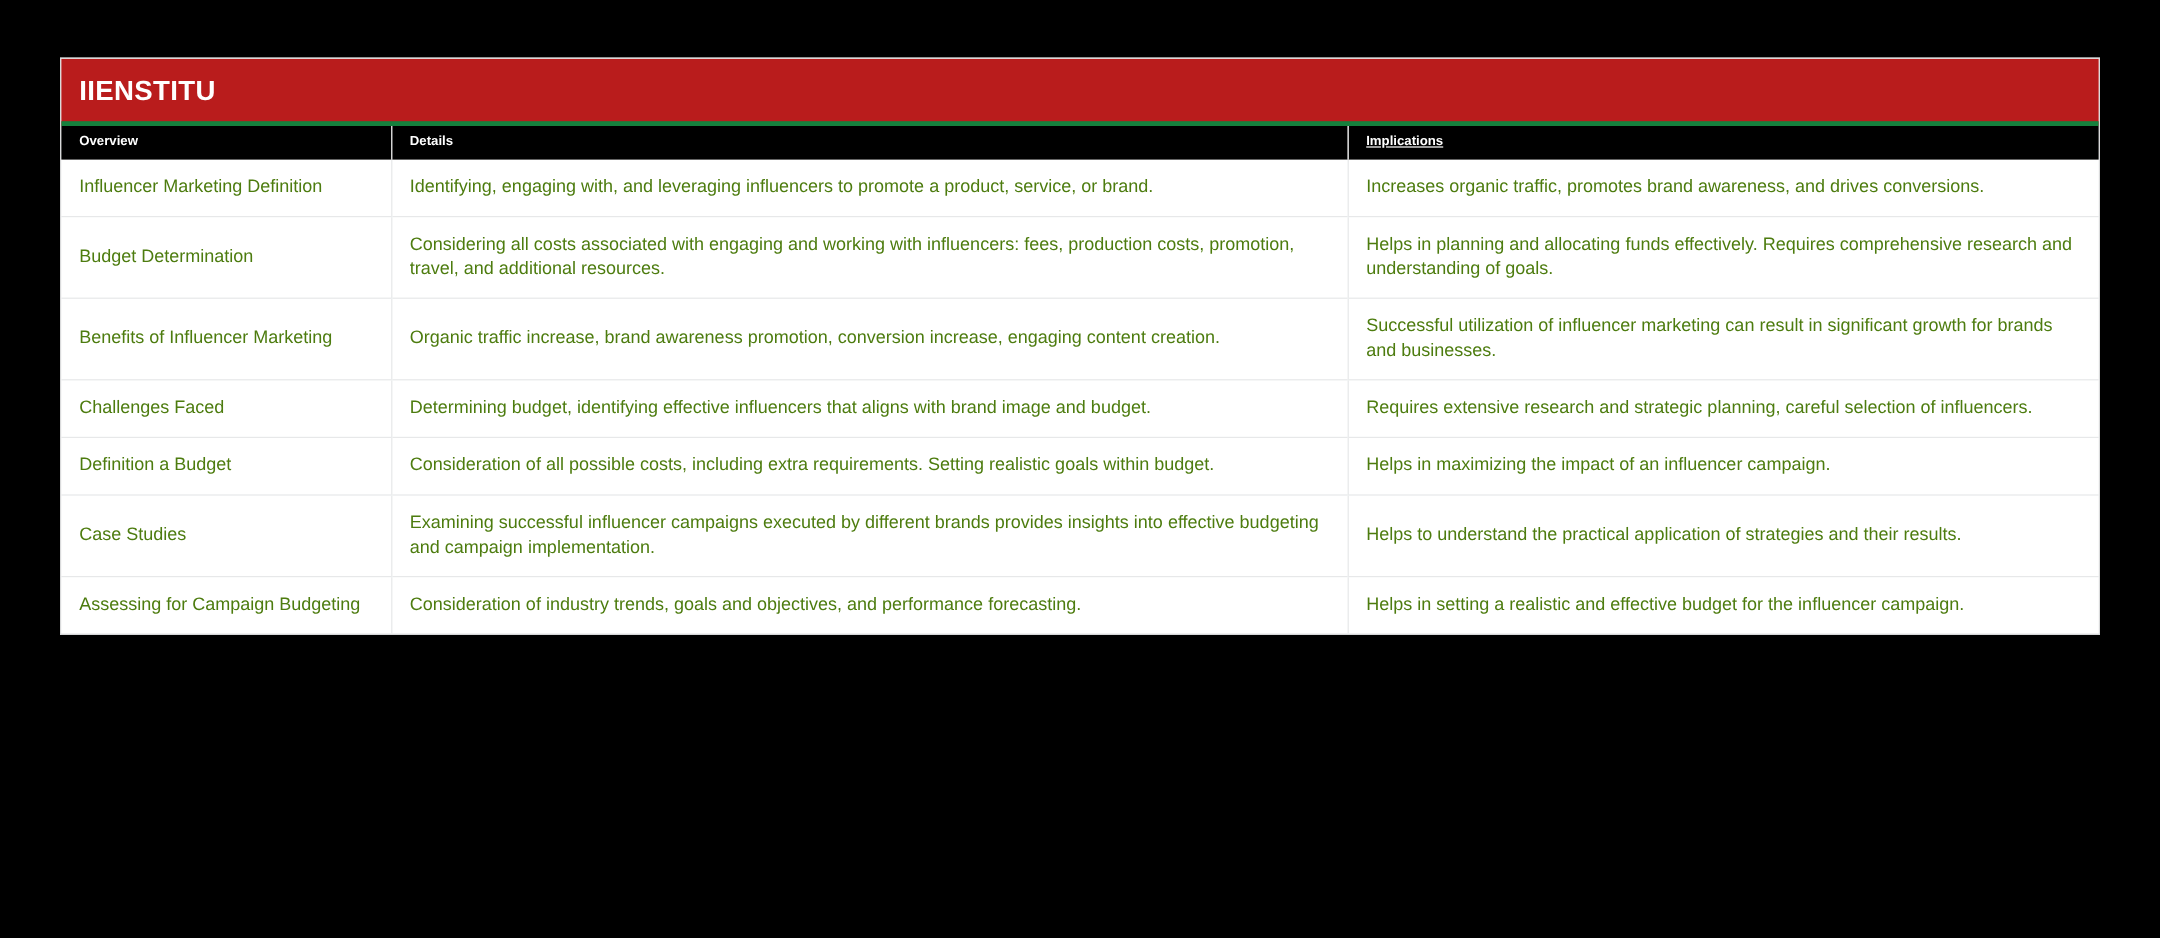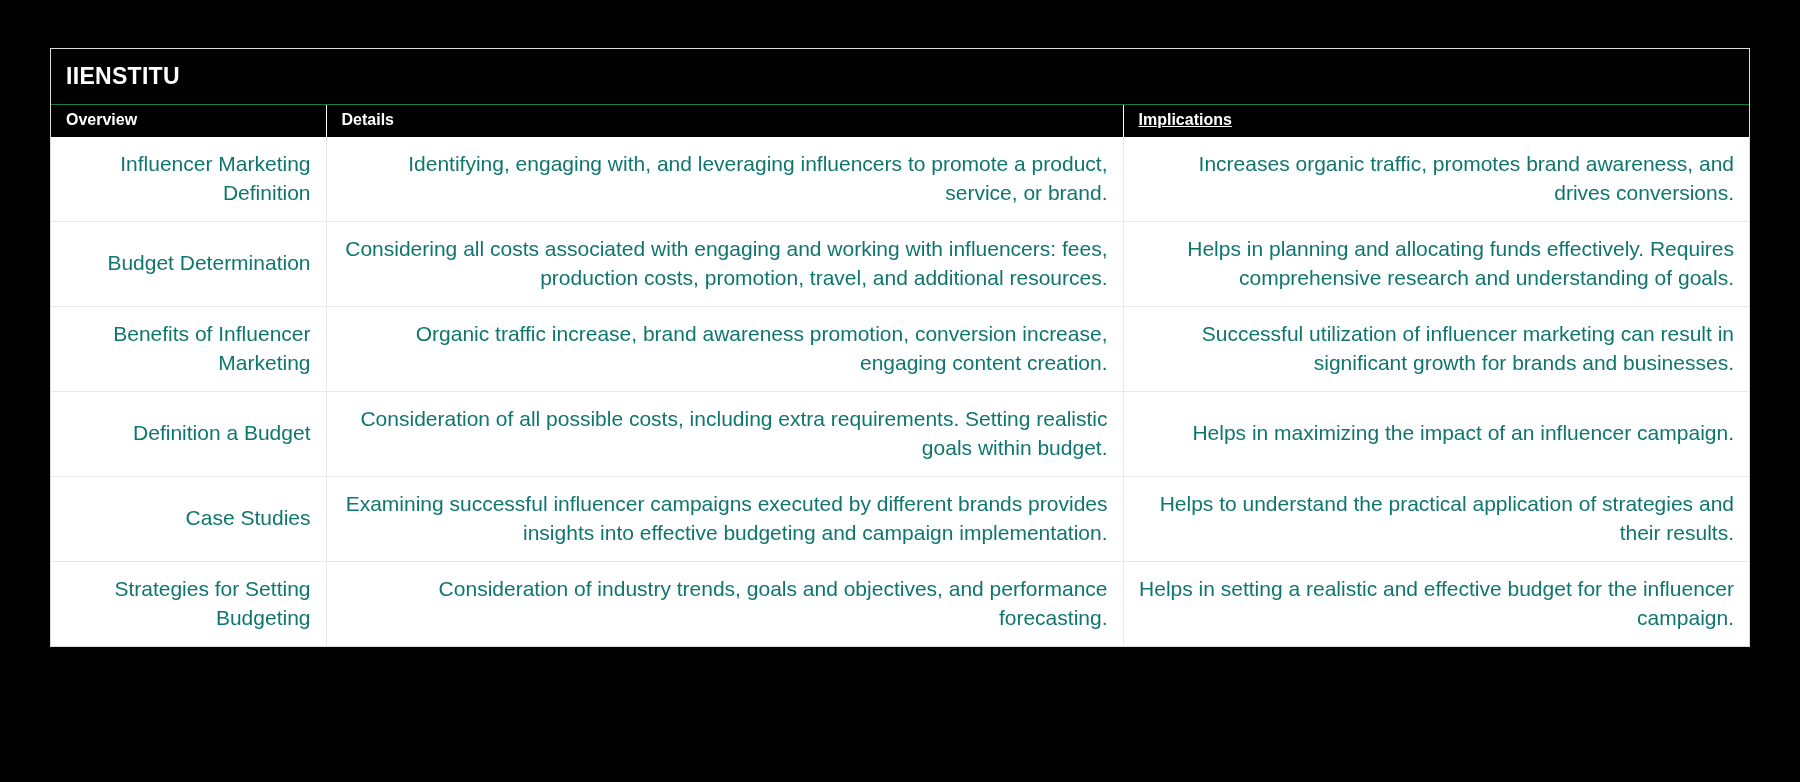--- a/index.html
+++ b/index.html
@@ -30,61 +30,61 @@
     top: 48px;
     width: 1700px;
     background: #ffffff;
     border: 1px solid #d9dadb;
     box-sizing: border-box;
     overflow: hidden;
   }
 
   
   .brand-band {
-    background: #000000;
+    background: #b91c1c;
     height: 56px;
     display: flex;
     align-items: center;
     padding: 0 0 0 15px;
     box-sizing: border-box;
-    border-bottom: 1px solid #15803d;
+    border-bottom: 4px solid #15803d;
   }
   .brand-title {
     color: #ffffff;
     font-size: 23px;
     font-weight: bold;
     letter-spacing: 0.3px;
     line-height: 1;
   }
 
   
   table.data-table {
     width: 100%;
     border-collapse: collapse;
     table-layout: fixed;
   }
 
   table.data-table thead th {
     background: #000000;
     color: #ffffff;
-    font-size: 16px;
+    font-size: 11px;
     font-weight: bold;
     text-align: left;
     padding: 6px 15px 8px 15px;
     height: 28px;
     box-sizing: border-box;
     vertical-align: middle;
     border-right: 1px solid #ffffff;
   }
   table.data-table thead th:last-child { border-right: none; text-decoration: underline; }
 
   table.data-table tbody td {
-    font-size: 21px;
-    color: #0f766e;
-    text-align: right;
+    font-size: 15px;
+    color: #4d7c0f;
+    text-align: left;
     vertical-align: middle;
     padding: 13px 15px 13px 15px;
     border-top: 1px solid #e7e8e9;
     border-right: 1px solid #e7e8e9;
     line-height: 1.38;
     box-sizing: border-box;
   }
   table.data-table tbody td:last-child { border-right: none; }
   table.data-table tbody tr:first-child td { border-top: none; }
 
@@ -131,31 +131,36 @@
             <td class="cell-overview">Budget Determination</td>
             <td class="cell-details">Considering all costs associated with engaging and working with influencers: fees, production costs, promotion, travel, and additional resources.</td>
             <td class="cell-implications">Helps in planning and allocating funds effectively. Requires comprehensive research and understanding of goals.</td>
           </tr>
           <tr>
             <td class="cell-overview">Benefits of Influencer Marketing</td>
             <td class="cell-details">Organic traffic increase, brand awareness promotion, conversion increase, engaging content creation.</td>
             <td class="cell-implications">Successful utilization of influencer marketing can result in significant growth for brands and businesses.</td>
           </tr>
           <tr>
+            <td class="cell-overview">Challenges Faced</td>
+            <td class="cell-details">Determining budget, identifying effective influencers that aligns with brand image and budget.</td>
+            <td class="cell-implications">Requires extensive research and strategic planning, careful selection of influencers.</td>
+          </tr>
+          <tr>
             <td class="cell-overview">Definition a Budget</td>
             <td class="cell-details">Consideration of all possible costs, including extra requirements. Setting realistic goals within budget.</td>
             <td class="cell-implications">Helps in maximizing the impact of an influencer campaign.</td>
           </tr>
           <tr>
             <td class="cell-overview">Case Studies</td>
             <td class="cell-details">Examining successful influencer campaigns executed by different brands provides insights into effective budgeting and campaign implementation.</td>
             <td class="cell-implications">Helps to understand the practical application of strategies and their results.</td>
           </tr>
           <tr>
-            <td class="cell-overview">Strategies for Setting Budgeting</td>
+            <td class="cell-overview">Assessing for Campaign Budgeting</td>
             <td class="cell-details">Consideration of industry trends, goals and objectives, and performance forecasting.</td>
             <td class="cell-implications">Helps in setting a realistic and effective budget for the influencer campaign.</td>
           </tr>
         </tbody>
     </table>
 
   </div>
 
 </div>
 

